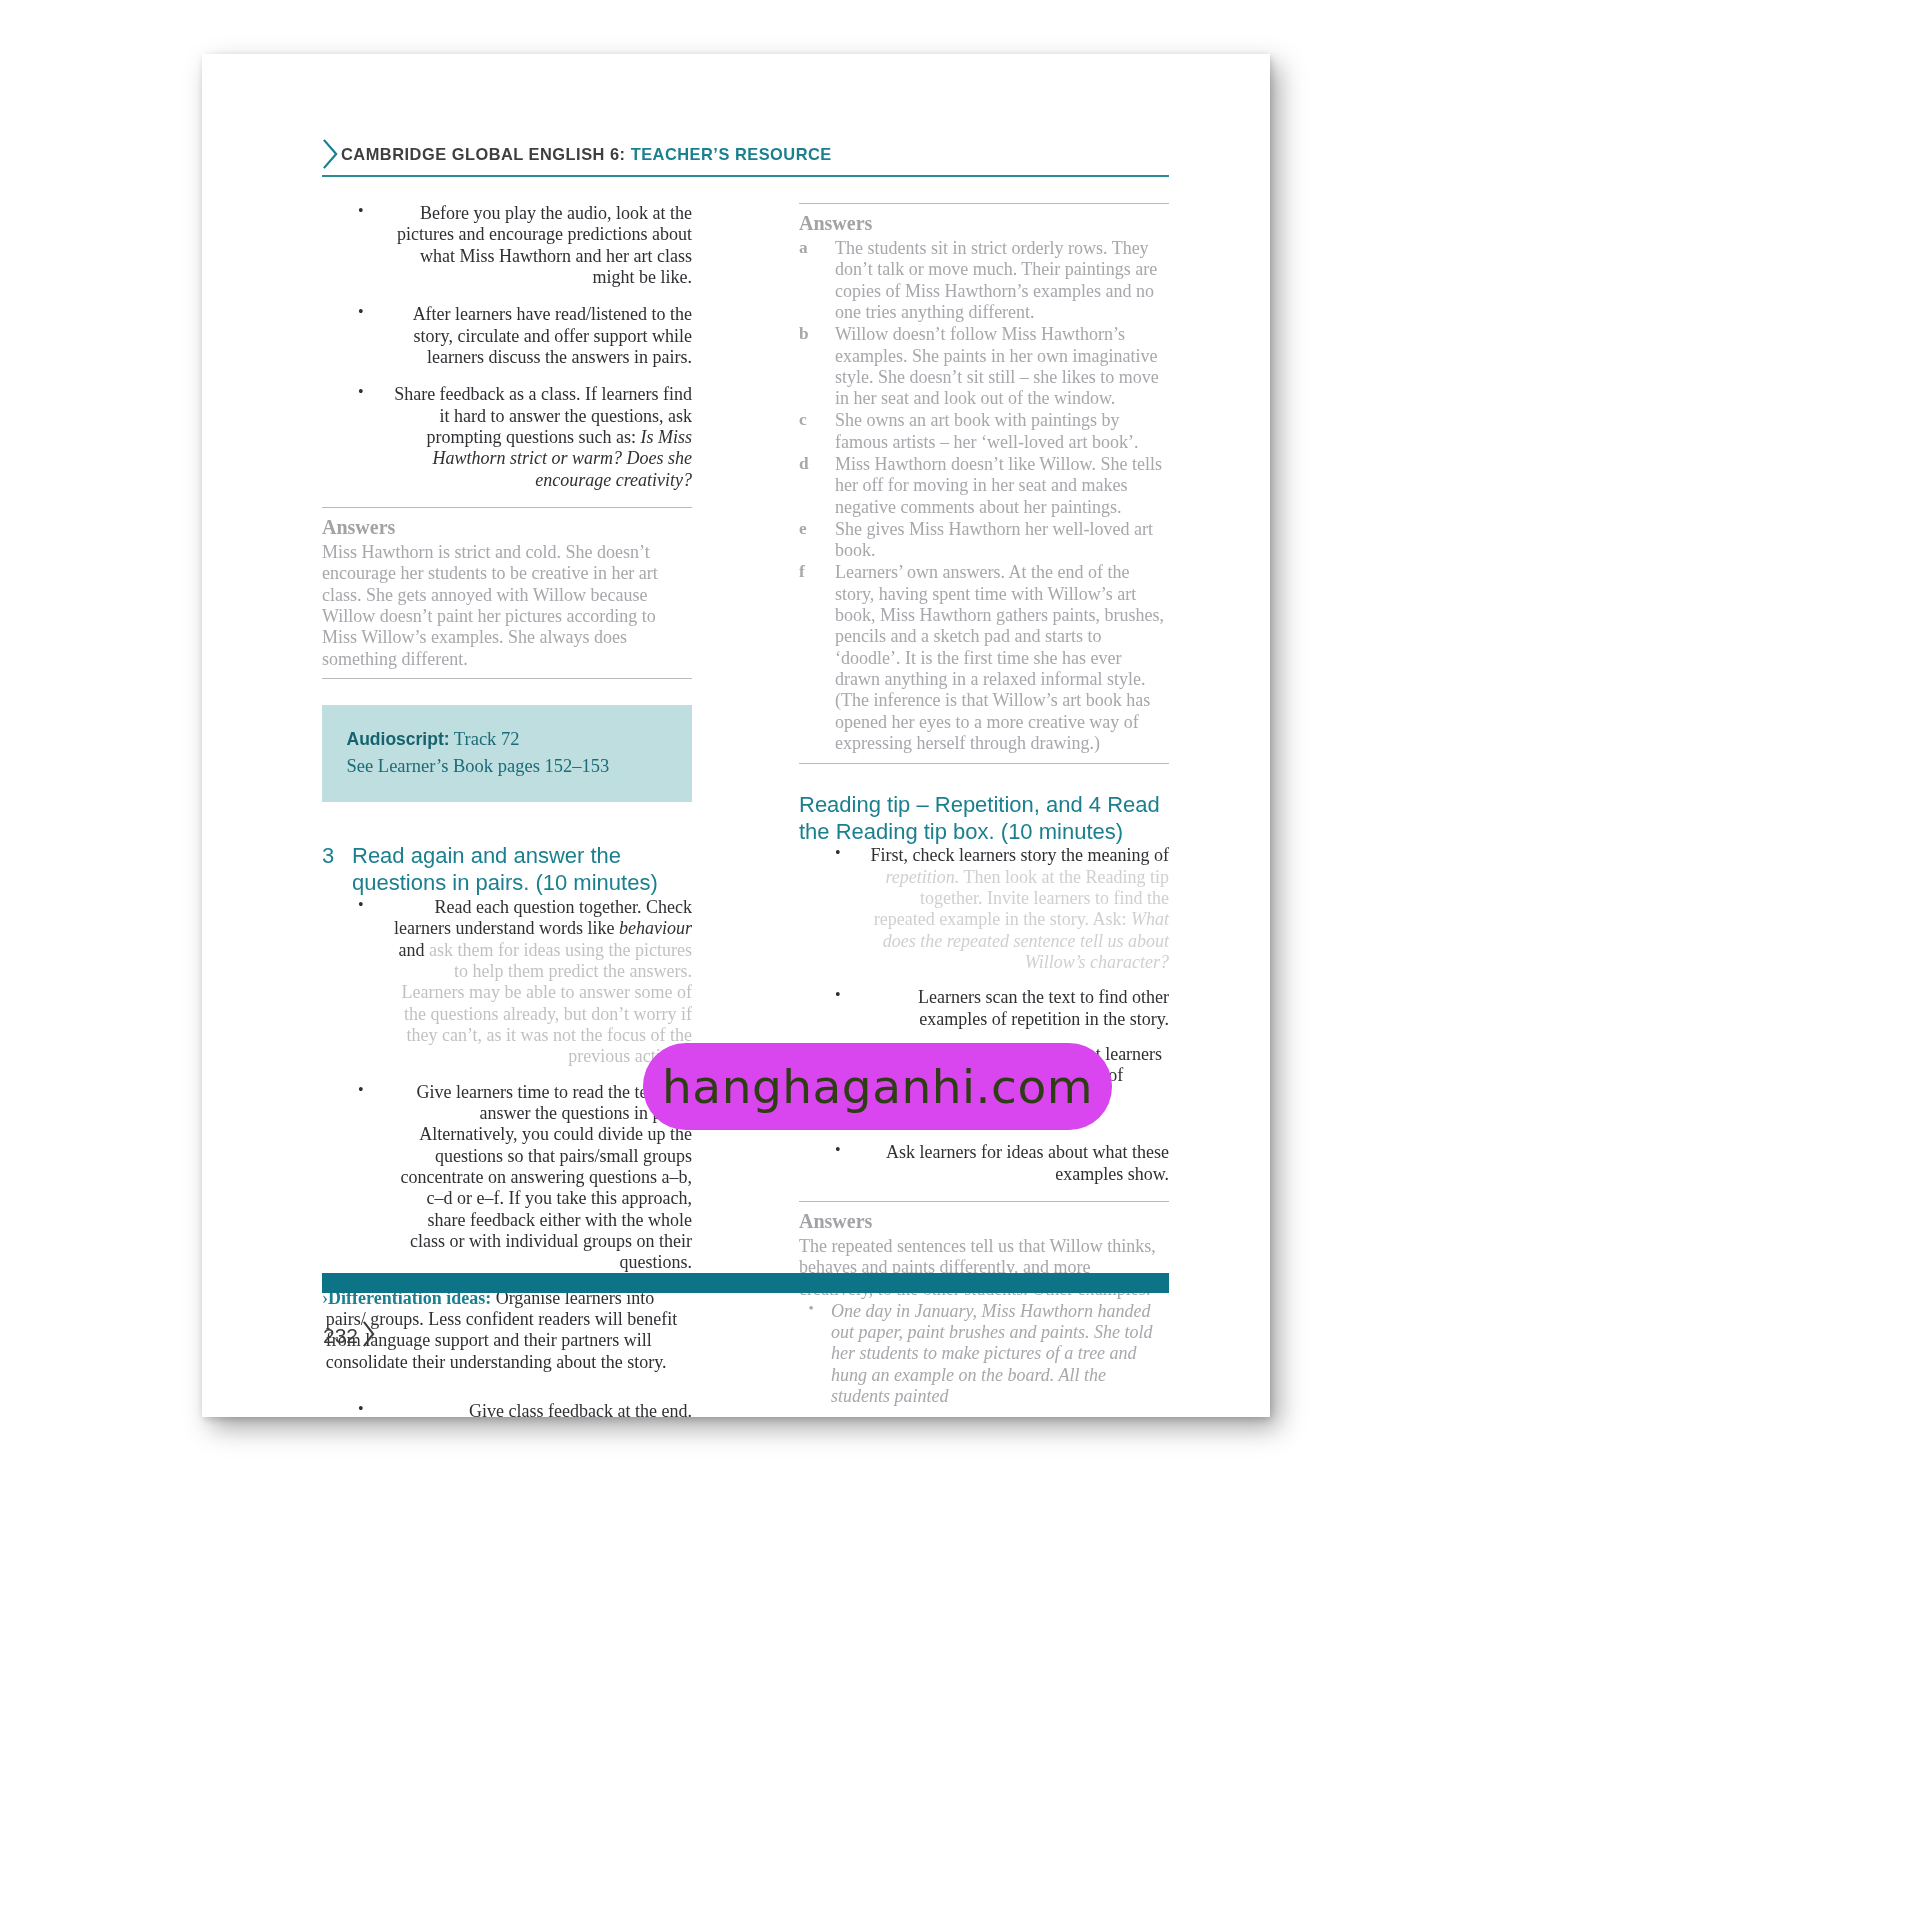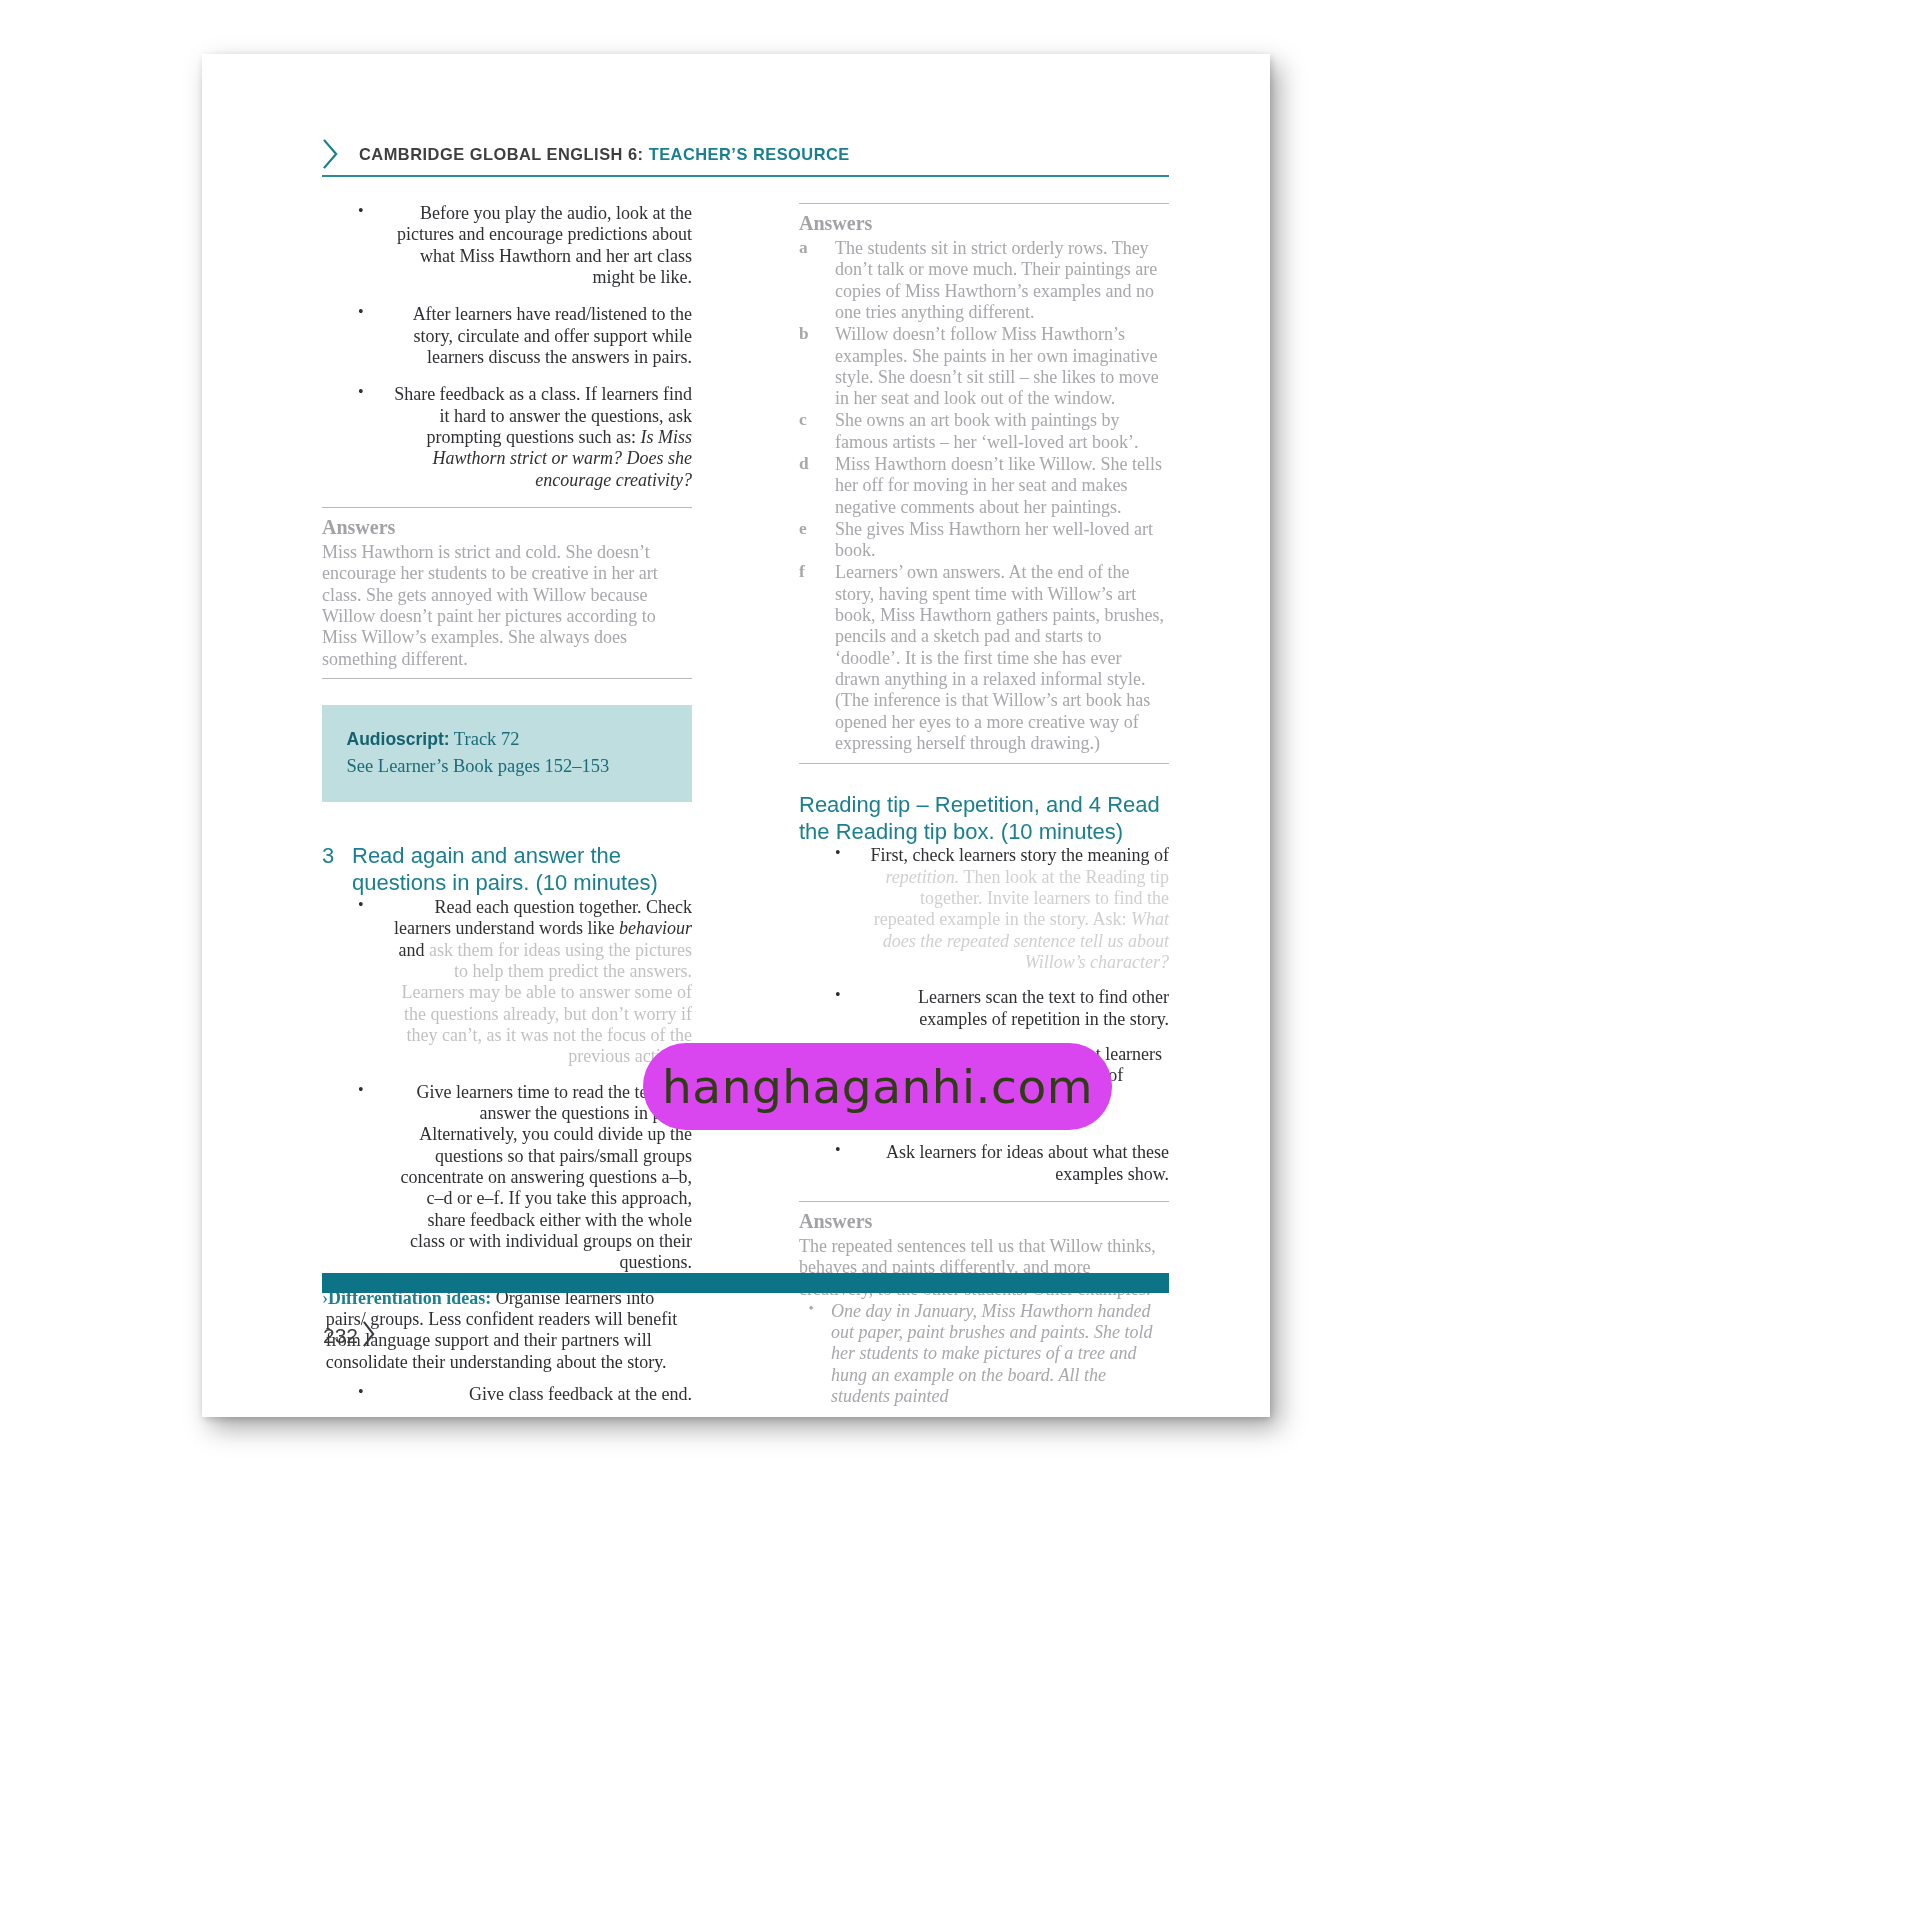--- a/index.html
+++ b/index.html
@@ -37,21 +37,21 @@
   
   .header {
     position: absolute;
     left: 120px;
     top: 84px;
     width: 847px;
   }
   .header-row {
     display: flex;
     align-items: center;
-    gap: 20px;
+    gap: 2px;
   }
   .chev-header {
     width: 17px;
     height: 32px;
     flex: 0 0 auto;
   }
   .header-title {
     font-family: "Liberation Sans", sans-serif;
     font-weight: bold;
     font-size: 16.4px;
@@ -318,21 +318,21 @@
       <div class="sec-title">Read again and answer the questions in pairs. (10 minutes)</div>
     </div>
 
     <ul class="bul tight after-sec">
       <li><span>Read each question together. Check learners understand words like </span><span class="it">behaviour</span><span> and </span><span class="fade-l">ask them for ideas using the pictures to help them predict the answers. Learners may be able to answer some of the questions already, but don’t worry if they can’t, as it was not the focus of the previous activity.</span></li>
       <li>Give learners time to read the text and answer the questions in pairs. Alternatively, you could divide up the questions so that pairs/small groups concentrate on answering questions a–b, c–d or e–f. If you take this approach, share feedback either with the whole class or with individual groups on their questions.</li>
     </ul>
 
     <div class="diff"><span class="chev">›</span><span class="tag">Differentiation ideas:</span><span> Organise learners into pairs/ groups. Less confident readers will benefit from language support and their partners will consolidate their understanding about the story.</span></div>
 
-    <ul class="bul" style="margin-top:11px">
+    <ul class="bul" style="margin-top:28px">
       <li>Give class feedback at the end.</li>
     </ul>
   </div>
 
   <div class="col col-right">
 
     <div class="ans-rule" style="margin-top:0"></div>
     <div class="ans-block">
       <div class="ans-title">Answers</div>
       <ul class="ans-list">

